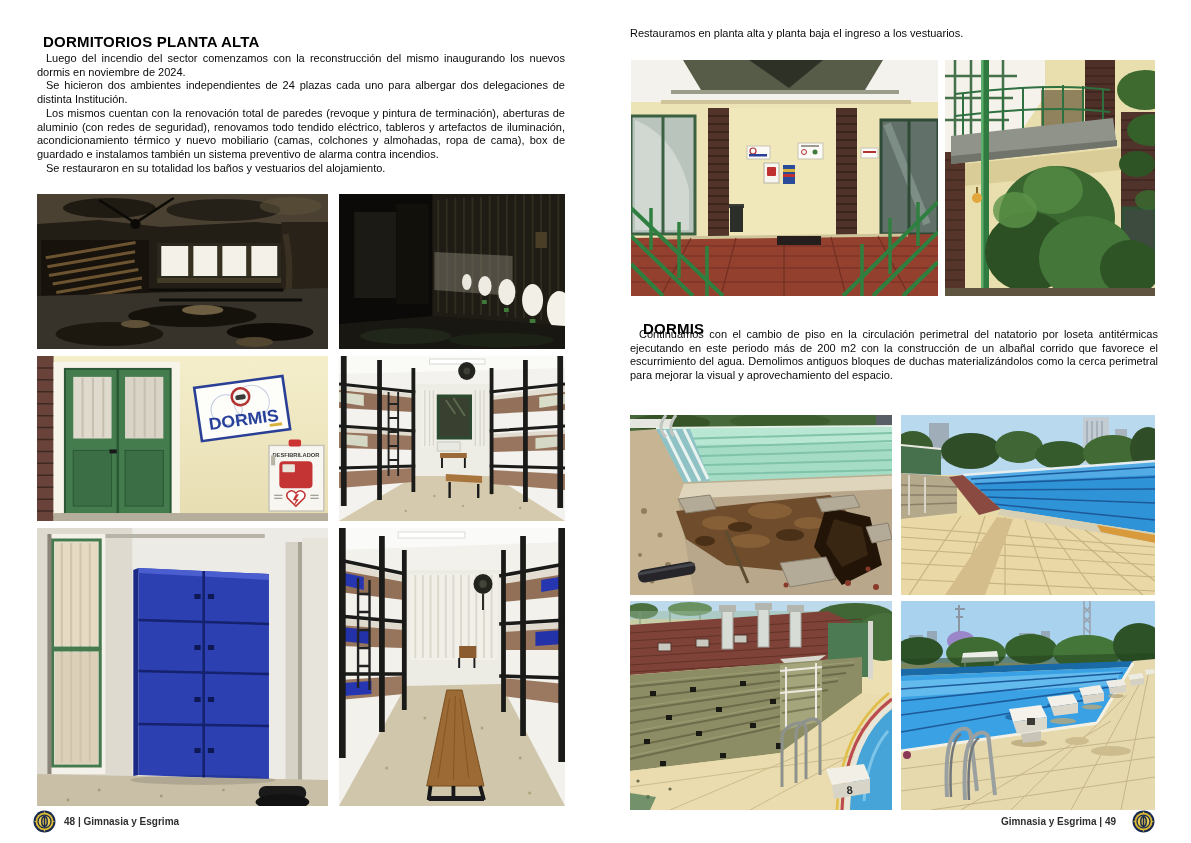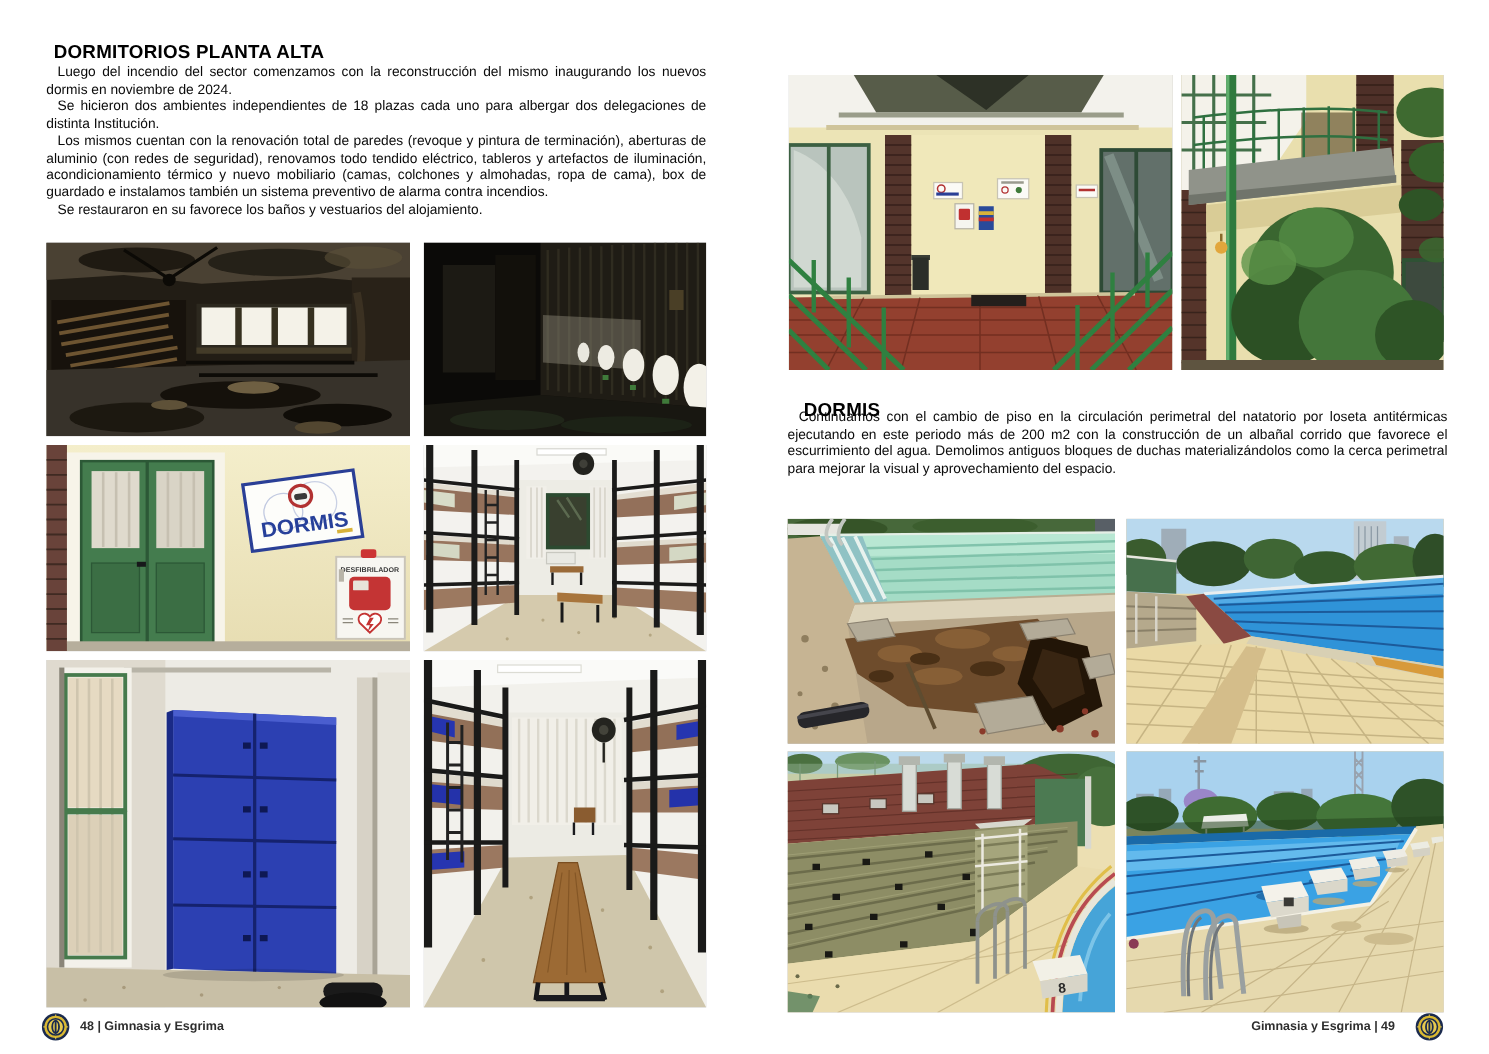--- a/index.html
+++ b/index.html
@@ -18,23 +18,23 @@
 </style>
 </head>
 <body>
 
 <div class="spread">
 
   <h1 class="sec-title" style="left:43px;top:33px;">DORMITORIOS PLANTA ALTA</h1>
 
   <div class="bodytext" style="left:37px;top:52px;width:528px;">
     <p>Luego del incendio del sector comenzamos con la reconstrucción del mismo inaugurando los nuevos dormis en noviembre de 2024.</p>
-    <p>Se hicieron dos ambientes independientes de 18 plazas cada uno para albergar dos delegaciones de distinta Institución.</p>
+    <p>Se hicieron dos ambientes independientes de 24 plazas cada uno para albergar dos delegaciones de distinta Institución.</p>
     <p>Los mismos cuentan con la renovación total de paredes (revoque y pintura de terminación), aberturas de aluminio (con redes de seguridad), renovamos todo tendido eléctrico, tableros y artefactos de iluminación, acondicionamiento térmico y nuevo mobiliario (camas, colchones y almohadas, ropa de cama), box de guardado e instalamos también un sistema preventivo de alarma contra incendios.</p>
-    <p>Se restauraron en su favorece los baños y vestuarios del alojamiento.</p>
+    <p>Se restauraron en su totalidad los baños y vestuarios del alojamiento.</p>
   </div>
 
   <figure class="ph" style="left:37px;top:194px;width:291px;height:155px;">
     <svg viewBox="0 0 281 155" preserveAspectRatio="none">
       <rect width="281" height="155" fill="#221d15"></rect>
       <path d="M0,0H281V34L210,28 120,33 60,26 0,30Z" fill="#4a4133"></path>
       <ellipse cx="70" cy="14" rx="45" ry="10" fill="#120e08" opacity=".75"></ellipse>
       <ellipse cx="180" cy="16" rx="55" ry="11" fill="#0e0b06" opacity=".6"></ellipse>
       <ellipse cx="245" cy="12" rx="30" ry="9" fill="#5c5038" opacity=".6"></ellipse>
       <path d="M60,6 95,29 132,4" stroke="#0c0a06" stroke-width="2.5" fill="none"></path>
@@ -320,20 +320,21 @@
       <circle cx="11" cy="11" r="6.2" fill="#e6c94e" stroke="#1a2a4e" stroke-width="1.2"></circle>
       <ellipse cx="11" cy="11" rx="2.6" ry="4.6" fill="none" stroke="#1a2a4e" stroke-width="1.4"></ellipse>
       <path d="M11,5.5 V16.5" stroke="#1a2a4e" stroke-width="1.4"></path>
       <g stroke="#e6c94e" stroke-width="1" opacity=".8">
           <path d="M11,1.5 V3 M11,19 V20.5 M1.5,11 H3 M19,11 H20.5"></path>
         </g>
     </svg>
     <span>48 | Gimnasia y Esgrima</span>
   </div>
 
+  <div class="intro" style="left:630px;top:27px;width:528px;">Restauramos en planta alta y planta baja el ingreso a los vestuarios.</div>
 
   <figure class="ph" style="left:631px;top:60px;width:307px;height:236px;">
     <svg viewBox="0 0 307 236" preserveAspectRatio="none">
       <rect width="307" height="236" fill="#ece4b6"></rect>
       <rect width="307" height="42" fill="#f3f2ec"></rect>
       <path d="M52,0 H252 L234,30 H70 Z" fill="#575c49"></path>
       <path d="M118,0 H192 L158,28 Z" fill="#2d3126"></path>
       <path d="M40,30 H268 v4 H40 Z" fill="#9a9d8a"></path>
       <path d="M30,40 H280 v4 H30 Z" fill="#cfc49a"></path>
       <rect x="0" y="56" width="64" height="118" fill="#b9c4bd"></rect>

